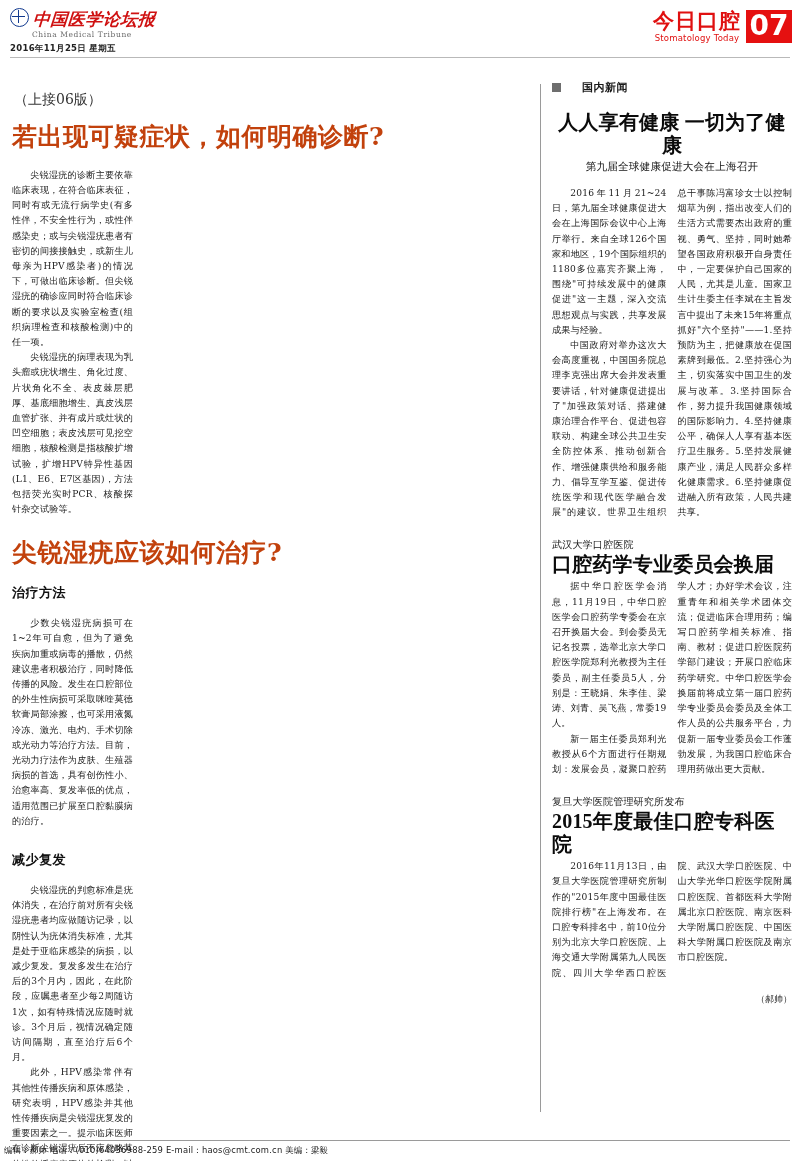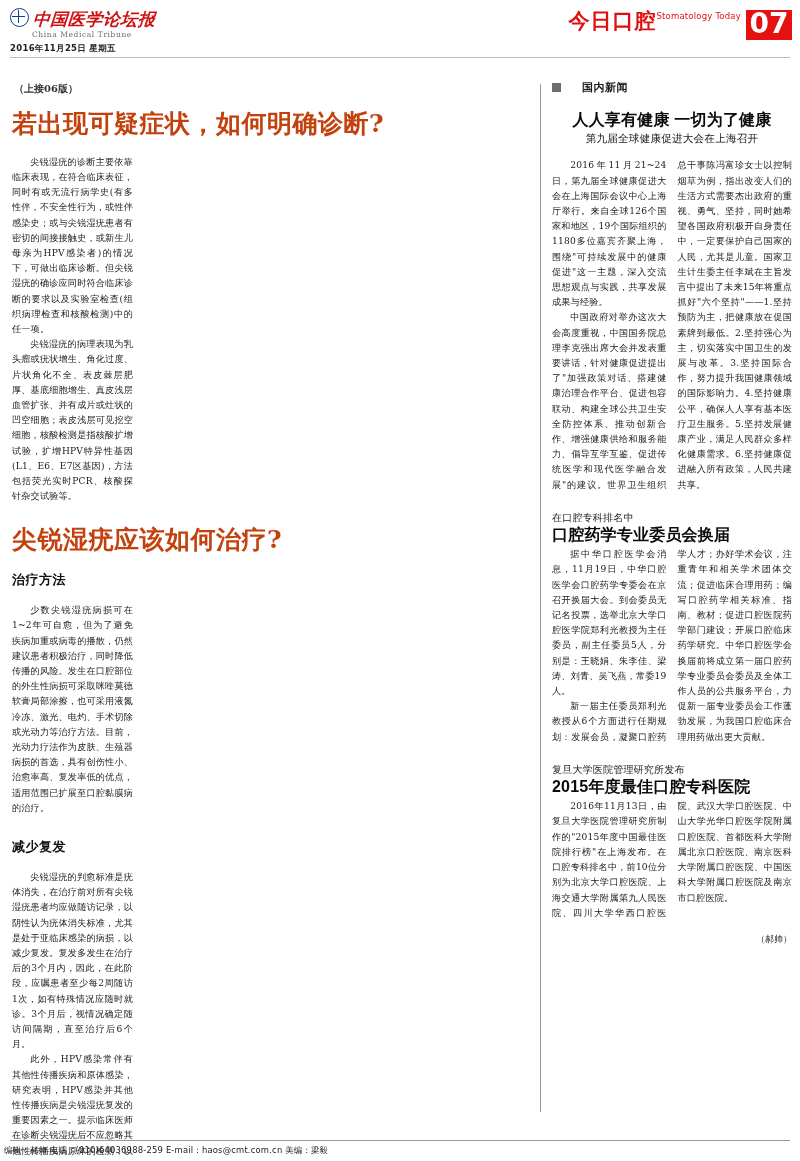--- a/index.html
+++ b/index.html
@@ -90,21 +90,21 @@
     position: absolute;
     right: 8px; top: 10px;
     display: flex;
     align-items: stretch;
     gap: 3px;
   }
   .mast-section {
     text-align: right;
     padding-right: 2px;
     display: flex;
-    flex-direction: row;
+    flex-direction: column;
     justify-content: center;
   }
   .mast-section-cn {
     font-family: "DejaVu Serif", "Liberation Serif", serif;
     font-size: 21px;
     font-weight: bold;
     color: #e01010;
     letter-spacing: 1px;
     line-height: 1.05;
   }
@@ -151,24 +151,23 @@
   }
   .right-zone {
     position: absolute;
     left: 552px; top: 80px;
     width: 240px;
   }
 
   
   .contfrom {
     font-family: "DejaVu Serif", "Liberation Serif", serif;
-    font-size: 10px;
+    font-size: 14px;
     color: #333;
-    margin: 4px 0 14px 2px;
-    font-weight: bold;
+    margin: 13px 0 14px 2px;
   }
   h1.headline {
     font-family: "DejaVu Serif", "Liberation Serif", serif;
     font-size: 25px;
     font-weight: bold;
     color: #c2410c;
     margin: 0 0 16px 0;
     letter-spacing: 0.5px;
     line-height: 1.15;
   }
@@ -210,22 +209,22 @@
     flex: 0 0 auto;
   }
   .sect-label-text {
     font-family: "DejaVu Sans", "Liberation Sans", sans-serif;
     font-size: 11px;
     font-weight: bold;
     color: #1a1a1a;
     letter-spacing: 0.5px;
   }
   h3.r-headline {
-    font-family: Liberation Sans, sans-serif;
-    font-size: 16px;
+    font-family: Liberation Serif, serif;
+    font-size: 20px;
     font-weight: bold;
     color: #0b0b0b;
     margin: 0 0 3px 0;
     letter-spacing: 0.2px;
     line-height: 1.15;
     text-align: center;
   }
   h3.r-headline.left-al { text-align: left; }
   .r-subhead {
     font-family: "DejaVu Serif", "Liberation Serif", serif;
@@ -342,21 +341,21 @@
       <div class="sect-label-text">国内新闻</div>
     </div>
 
     <h3 class="r-headline">人人享有健康 一切为了健康</h3>
     <div class="r-subhead">第九届全球健康促进大会在上海召开</div>
     <div class="cols2 rblk">
       <p>2016年11月21~24日，第九届全球健康促进大会在上海国际会议中心上海厅举行。来自全球126个国家和地区，19个国际组织的1180多位嘉宾齐聚上海，围绕"可持续发展中的健康促进"这一主题，深入交流思想观点与实践，共享发展成果与经验。</p>
       <p>中国政府对举办这次大会高度重视，中国国务院总理李克强出席大会并发表重要讲话，针对健康促进提出了"加强政策对话、搭建健康治理合作平台、促进包容联动、构建全球公共卫生安全防控体系、推动创新合作、增强健康供给和服务能力、倡导互学互鉴、促进传统医学和现代医学融合发展"的建议。世界卫生组织总干事陈冯富珍女士以控制烟草为例，指出改变人们的生活方式需要杰出政府的重视、勇气、坚持，同时她希望各国政府积极开自身责任中，一定要保护自己国家的人民，尤其是儿童。国家卫生计生委主任李斌在主旨发言中提出了未来15年将重点抓好"六个坚持"——1.坚持预防为主，把健康放在促国素牌到最低。2.坚持强心为主，切实落实中国卫生的发展与改革。3.坚持国际合作，努力提升我国健康领域的国际影响力。4.坚持健康公平，确保人人享有基本医疗卫生服务。5.坚持发展健康产业，满足人民群众多样化健康需求。6.坚持健康促进融入所有政策，人民共建共享。</p>
     </div>
 
-    <div class="r-kicker">在口腔专科排名中</div>
+    <div class="r-kicker">武汉大学口腔医院</div>
     <h3 class="r-headline left-al">口腔药学专业委员会换届</h3>
     <div class="cols2 rblk">
       <p>据中华口腔医学会消息，11月19日，中华口腔医学会口腔药学专委会在京召开换届大会。到会委员无记名投票，选举北京大学口腔医学院郑利光教授为主任委员，副主任委员5人，分别是：王晓娟、朱李佳、梁涛、刘青、吴飞燕，常委19人。</p>
       <p>新一届主任委员郑利光教授从6个方面进行任期规划：发展会员，凝聚口腔药学人才；办好学术会议，注重青年和相关学术团体交流；促进临床合理用药；编写口腔药学相关标准、指南、教材；促进口腔医院药学部门建设；开展口腔临床药学研究。中华口腔医学会换届前将成立第一届口腔药学专业委员会委员及全体工作人员的公共服务平台，力促新一届专业委员会工作蓬勃发展，为我国口腔临床合理用药做出更大贡献。</p>
     </div>
 
     <div class="r-kicker">复旦大学医院管理研究所发布</div>
     <h3 class="r-headline left-al">2015年度最佳口腔专科医院</h3>
     <div class="cols2">
       <p>2016年11月13日，由复旦大学医院管理研究所制作的"2015年度中国最佳医院排行榜"在上海发布。在口腔专科排名中，前10位分别为北京大学口腔医院、上海交通大学附属第九人民医院、四川大学华西口腔医院、武汉大学口腔医院、中山大学光华口腔医学院附属口腔医院、首都医科大学附属北京口腔医院、南京医科大学附属口腔医院、中国医科大学附属口腔医院及南京市口腔医院。</p>

